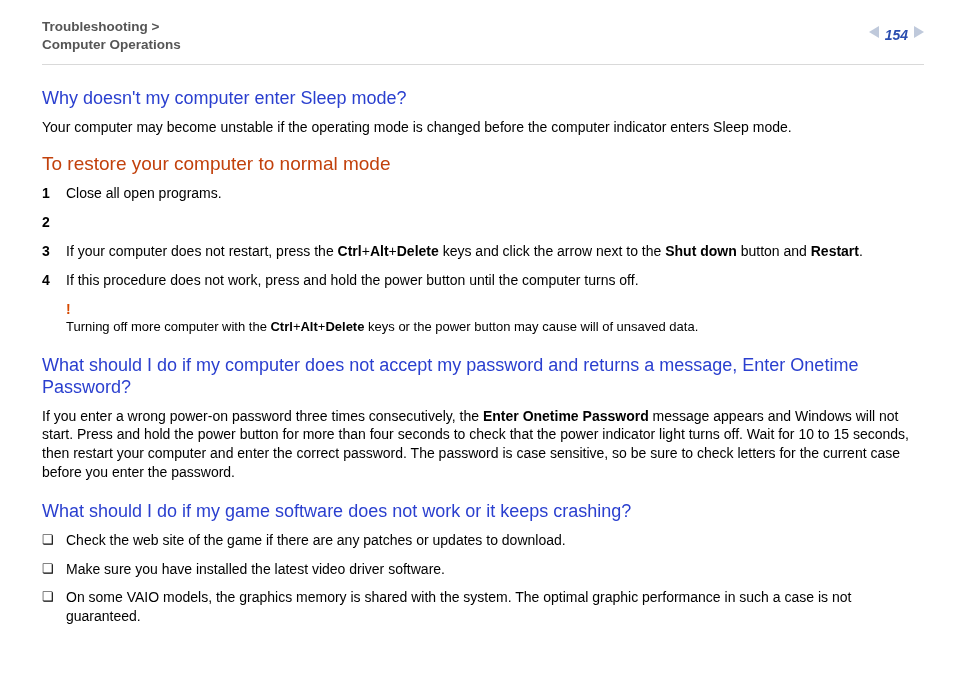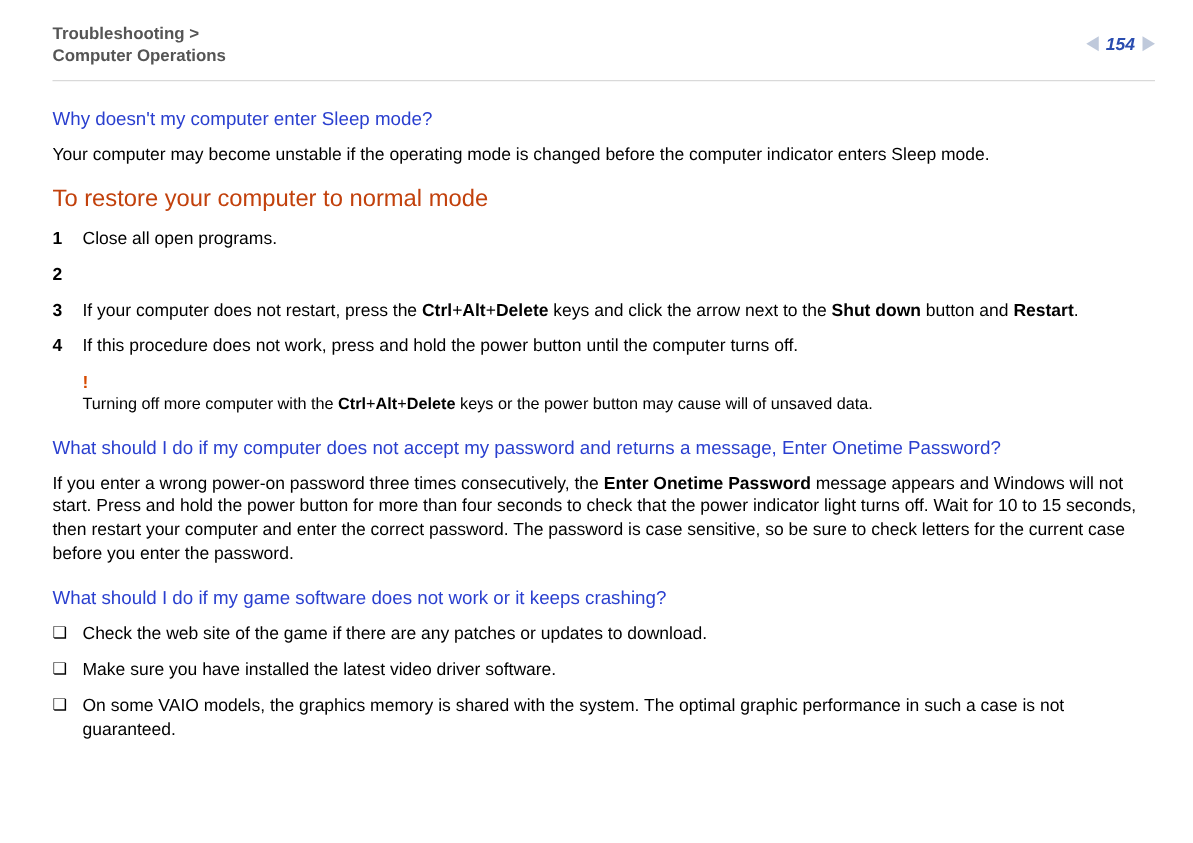--- a/index.html
+++ b/index.html
@@ -21,21 +21,20 @@
     gap: 40px;
   }
   .breadcrumb {
     font-weight: bold;
     font-size: 13.5px;
     color: #555;
     line-height: 1.35;
   }
   .pager {
     display: flex;
-    align-items: center;
     gap: 6px;
     margin-top: 8px;
   }
   .page-num {
     font-weight: bold;
     font-style: italic;
     color: #2a4db0;
     font-size: 14px;
   }
   .arrow {
@@ -47,21 +46,21 @@
   .arrow.left { border-right: 10px solid #bfc9db; }
   .arrow.right { border-left: 10px solid #bfc9db; }
   .divider {
     border: none;
     border-top: 1px solid #d9d9d9;
     margin: 10px 0 22px 0;
   }
   h2.q {
     color: #2a3fcf;
     font-weight: normal;
-    font-size: 15px;
+    font-size: 18px;
     margin: 0 0 8px 0;
     line-height: 1.25;
   }
   h3.sub {
     color: #c2410c;
     font-weight: normal;
     font-size: 19px;
     margin: 14px 0 8px 0;
   }
   p { margin: 0 0 12px 0; }

